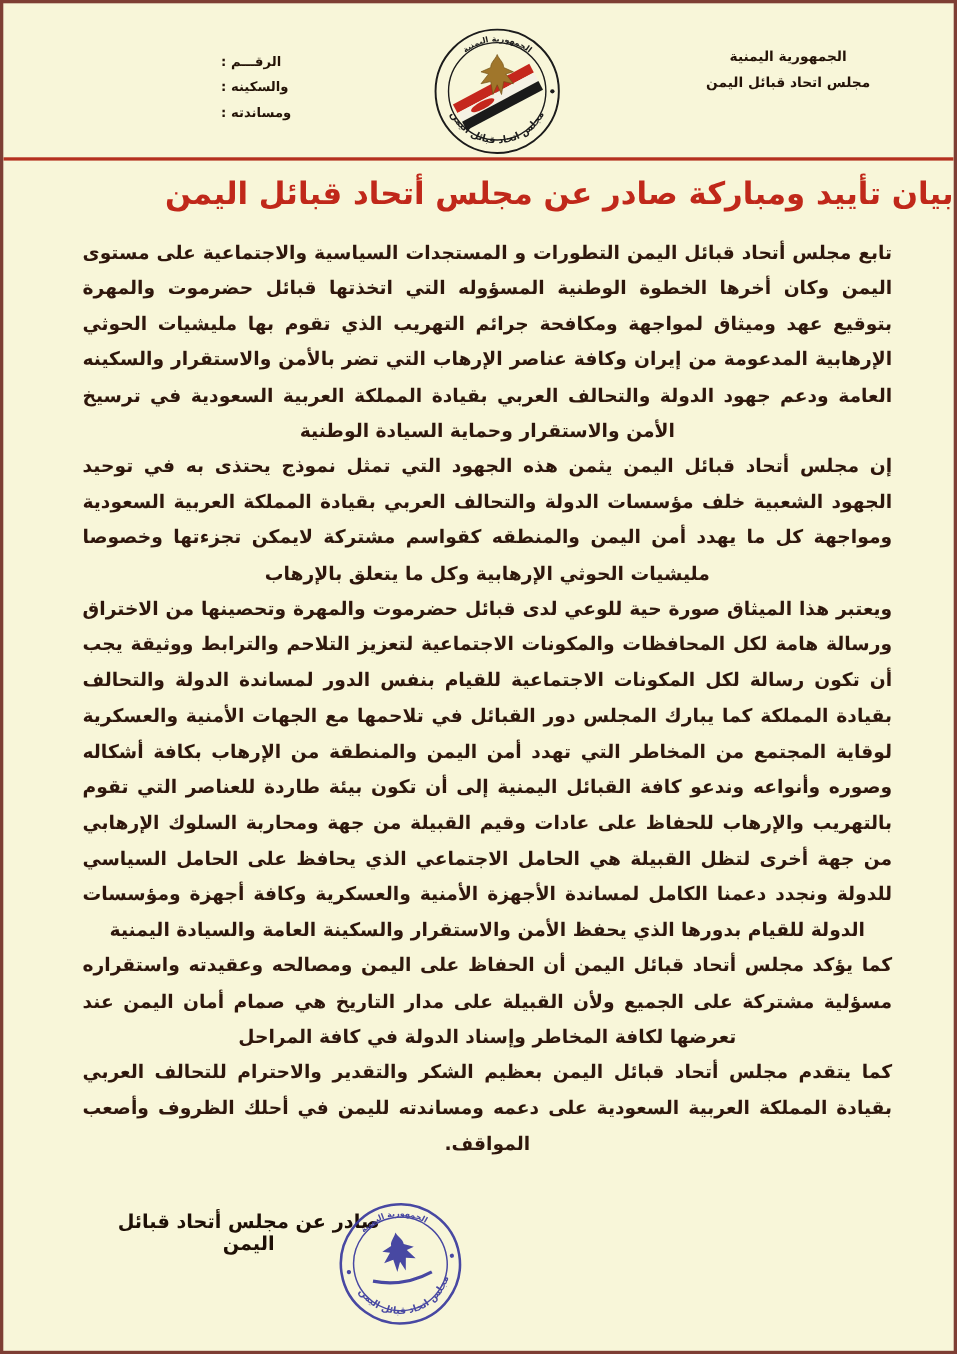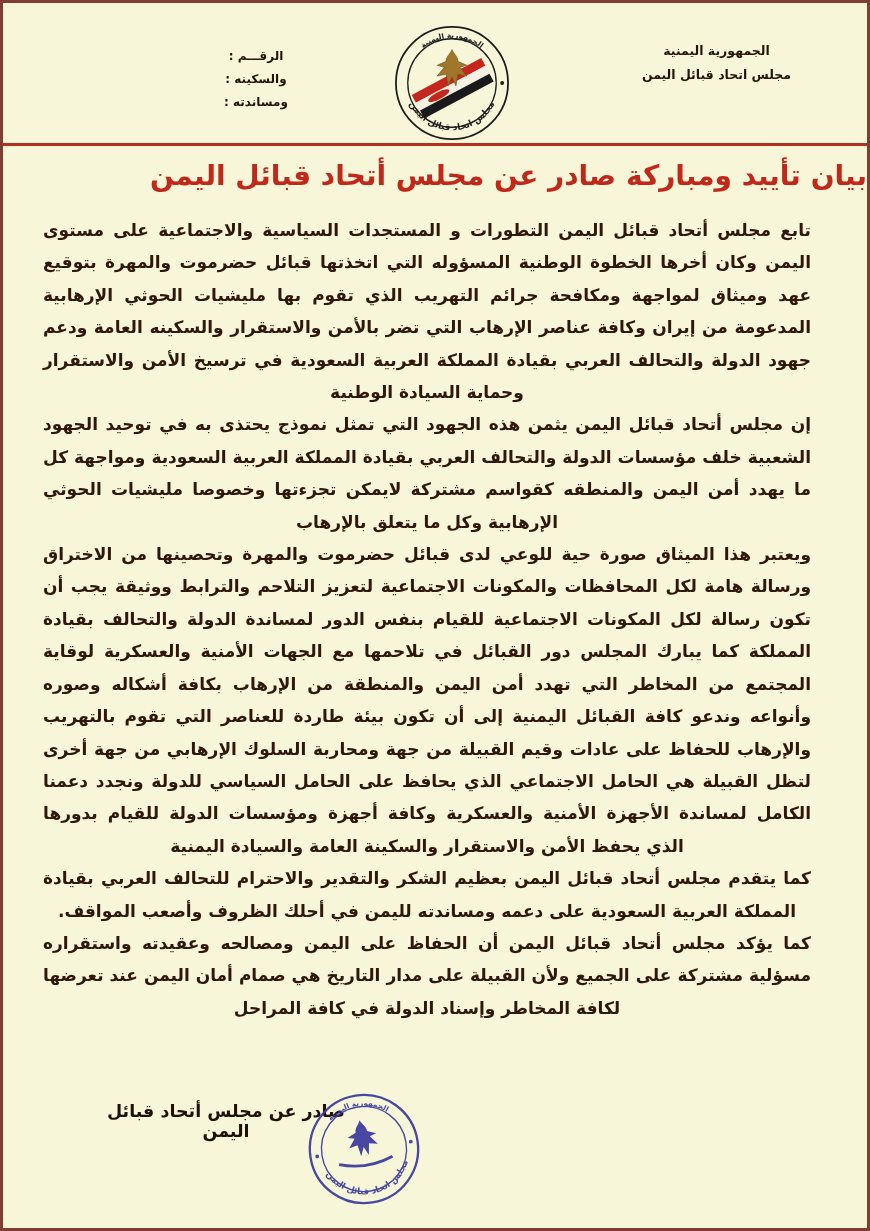--- a/index.html
+++ b/index.html
@@ -17,37 +17,37 @@
   .org-block {
     position:absolute; top:36px; right:58px; width:185px;
     text-align:center; font-weight:bold; font-size:12.5px;
     line-height:24px; color:#241307;
   }
   .ref-block {
     position:absolute; top:42px; left:198px; width:110px;
     direction:rtl; text-align:left; font-weight:bold; font-size:12px;
     line-height:23px; color:#241307;
   }
-  .ref-block div { text-align:center; }
+  .ref-block div { text-align:left; }
   .logo-wrap {
     position:absolute; top:21px; left:390px; width:118px; height:118px;
     z-index:3;
   }
   .red-divider {
     position:absolute; top:140px; left:0; width:100%; height:3px;
     background:#b5311f; z-index:1;
   }
   
   .doc-title {
     position:absolute; top:156px; left:0; width:100%;
     text-align:right; color:#c0281a; font-size:28px; font-weight:bold;
   }
   
   .body-text {
-    position:absolute; top:211px; right:56px; left:40px;
+    position:absolute; top:211px; right:56px; left:72px;
     color:#2f170c; font-size:17px; font-weight:bold;
     text-align:justify; text-align-last:center;
     line-height:32.4px;
   }
   .body-text p { margin:0; }
   
   .footer-sign {
     position:absolute; top:1098px; left:80px; width:286px;
     text-align:center; color:#1e1006; font-weight:bold;
     z-index:1;
@@ -107,22 +107,22 @@
   </div>
 
   <div class="red-divider"></div>
 
   <h1 class="doc-title">بيان تأييد ومباركة صادر عن مجلس أتحاد قبائل اليمن</h1>
 
   <main class="body-text">
     <p>تابع مجلس أتحاد قبائل اليمن التطورات و المستجدات السياسية والاجتماعية على مستوى اليمن وكان أخرها الخطوة الوطنية المسؤوله التي اتخذتها قبائل حضرموت والمهرة بتوقيع عهد وميثاق لمواجهة ومكافحة جرائم التهريب الذي تقوم بها مليشيات الحوثي الإرهابية المدعومة من إيران وكافة عناصر الإرهاب التي تضر بالأمن والاستقرار والسكينه العامة ودعم جهود الدولة والتحالف العربي بقيادة المملكة العربية السعودية في ترسيخ الأمن والاستقرار وحماية السيادة الوطنية</p>
     <p>إن مجلس أتحاد قبائل اليمن يثمن هذه الجهود التي تمثل نموذج يحتذى به في توحيد الجهود الشعبية خلف مؤسسات الدولة والتحالف العربي بقيادة المملكة العربية السعودية ومواجهة كل ما يهدد أمن اليمن والمنطقه كقواسم مشتركة لايمكن تجزءتها وخصوصا مليشيات الحوثي الإرهابية وكل ما يتعلق بالإرهاب</p>
     <p>ويعتبر هذا الميثاق صورة حية للوعي لدى قبائل حضرموت والمهرة وتحصينها من الاختراق ورسالة هامة لكل المحافظات والمكونات الاجتماعية لتعزيز التلاحم والترابط ووثيقة يجب أن تكون رسالة لكل المكونات الاجتماعية للقيام بنفس الدور لمساندة الدولة والتحالف بقيادة المملكة كما يبارك المجلس دور القبائل في تلاحمها مع الجهات الأمنية والعسكرية لوقاية المجتمع من المخاطر التي تهدد أمن اليمن والمنطقة من الإرهاب بكافة أشكاله وصوره وأنواعه وندعو كافة القبائل اليمنية إلى أن تكون بيئة طاردة للعناصر التي تقوم بالتهريب والإرهاب للحفاظ على عادات وقيم القبيلة من جهة ومحاربة السلوك الإرهابي من جهة أخرى لتظل القبيلة هي الحامل الاجتماعي الذي يحافظ على الحامل السياسي للدولة ونجدد دعمنا الكامل لمساندة الأجهزة الأمنية والعسكرية وكافة أجهزة ومؤسسات الدولة للقيام بدورها الذي يحفظ الأمن والاستقرار والسكينة العامة والسيادة اليمنية</p>
+    <p>كما يؤكد مجلس أتحاد قبائل اليمن أن الحفاظ على اليمن ومصالحه وعقيدته واستقراره مسؤلية مشتركة على الجميع ولأن القبيلة على مدار التاريخ هي صمام أمان اليمن عند تعرضها لكافة المخاطر وإسناد الدولة في كافة المراحل</p>
     <p>كما يتقدم مجلس أتحاد قبائل اليمن بعظيم الشكر والتقدير والاحترام للتحالف العربي بقيادة المملكة العربية السعودية على دعمه ومساندته لليمن في أحلك الظروف وأصعب المواقف.</p>
-    <p>كما يؤكد مجلس أتحاد قبائل اليمن أن الحفاظ على اليمن ومصالحه وعقيدته واستقراره مسؤلية مشتركة على الجميع ولأن القبيلة على مدار التاريخ هي صمام أمان اليمن عند تعرضها لكافة المخاطر وإسناد الدولة في كافة المراحل</p>
   </main>
 
   <div class="footer-sign">
     <div class="sig-line">صادر عن مجلس أتحاد قبائل اليمن</div>
   </div>
 
   <div class="stamp-wrap">
     <svg viewBox="0 0 120 120" width="116" height="116" aria-hidden="true">
       <circle cx="60" cy="60" r="56" fill="none" stroke="#3b3b9e" stroke-width="2.4"></circle>
       <circle cx="60" cy="60" r="44" fill="none" stroke="#3b3b9e" stroke-width="1.4"></circle>

